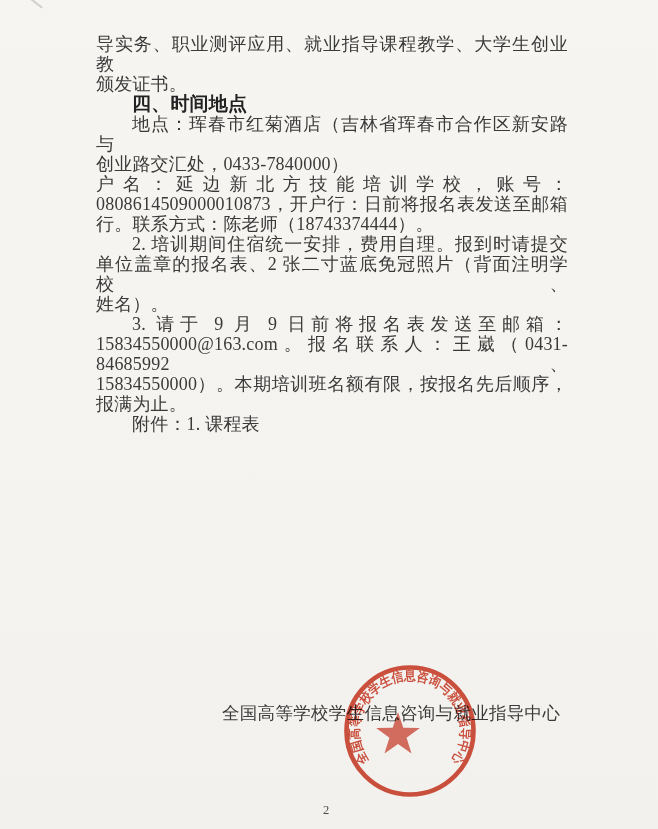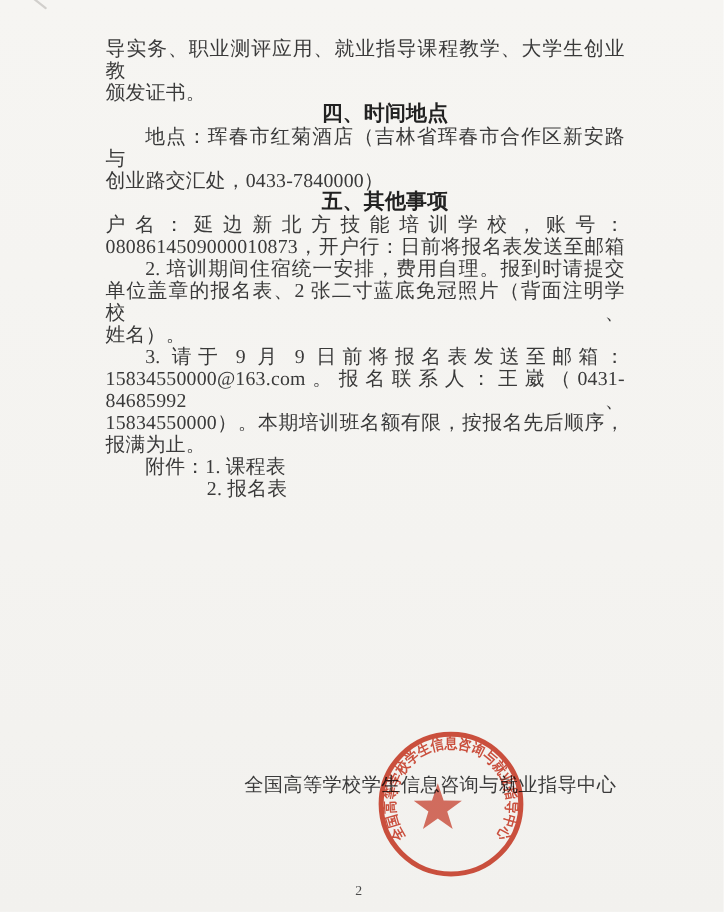--- a/index.html
+++ b/index.html
@@ -18,21 +18,21 @@
   .doc{
     position:absolute;left:96px;top:34px;width:472px;
     font-size:18px;line-height:20px;
     letter-spacing:0.2px;
   }
   .ln{white-space:normal;}
   .st{text-align:justify;text-align-last:justify;}
   .in{text-indent:36px;}
   .hd{
     font-family:"Liberation Sans", sans-serif;
-    font-weight:bold;color:#222;font-size:19px;text-align:center;
+    font-weight:bold;color:#222;font-size:19px;
   }
   .a2{padding-left:92px;}
   .sig-org{
     position:absolute;left:222px;top:701px;width:340px;
     font-size:17.5px;letter-spacing:0.3px;color:#3a3a3a;
   }
   .sig-date{
     position:absolute;left:305px;top:733px;width:150px;
     text-align:center;font-size:17px;color:#3a3a3a;
   }
@@ -55,32 +55,31 @@
 <div class="page">
 
   <div class="scan-artifact"></div>
 
   <div class="doc">
     <div class="ln st">导实务、职业测评应用、就业指导课程教学、大学生创业教</div>
     <div class="ln">颁发证书。</div>
     <div class="ln in hd">四、时间地点</div>
     <div class="ln in st">地点：珲春市红菊酒店（吉林省珲春市合作区新安路与</div>
     <div class="ln">创业路交汇处，0433-7840000）</div>
-    <div class="ln in hd">五、其他事项</div>
     <div class="ln st">户名：延边新北方技能培训学校，账号：</div>
     <div class="ln st">0808614509000010873，开户行：日前将报名表发送至邮箱</div>
+    <div class="ln">行。联系方式：陈老师（18743374444）。</div>
     <div class="ln in st">2. 培训期间住宿统一安排，费用自理。报到时请提交</div>
     <div class="ln st">单位盖章的报名表、2 张二寸蓝底免冠照片（背面注明学校、</div>
     <div class="ln">姓名）。</div>
     <div class="ln in st">3. 请于 9 月 9 日前将报名表发送至邮箱：</div>
     <div class="ln st">15834550000@163.com。报名联系人：王崴（0431-84685992、</div>
     <div class="ln st">15834550000）。本期培训班名额有限，按报名先后顺序，</div>
     <div class="ln">报满为止。</div>
     <div class="ln in">附件：1. 课程表</div>
-    <div class="ln a2">2. 报名表</div>
   </div>
 
   <div class="sig-org">全国高等学校学生信息咨询与就业指导中心</div>
 
   <svg class="seal" viewBox="-72 -72 144 144">
     <circle cx="0" cy="0" r="63.5" fill="none" stroke-width="4.6" stroke="#d0402c"></circle>
     <path id="sealArc" d="M -40.2 31.4 A 51 51 0 1 1 40.2 31.4" fill="none"></path>
     <text text-anchor="middle" fill="#d0402c">
       <textPath href="#sealArc" startOffset="50%" textLength="224" lengthAdjust="spacingAndGlyphs">全国高等学校学生信息咨询与就业指导中心</textPath>
     </text>

